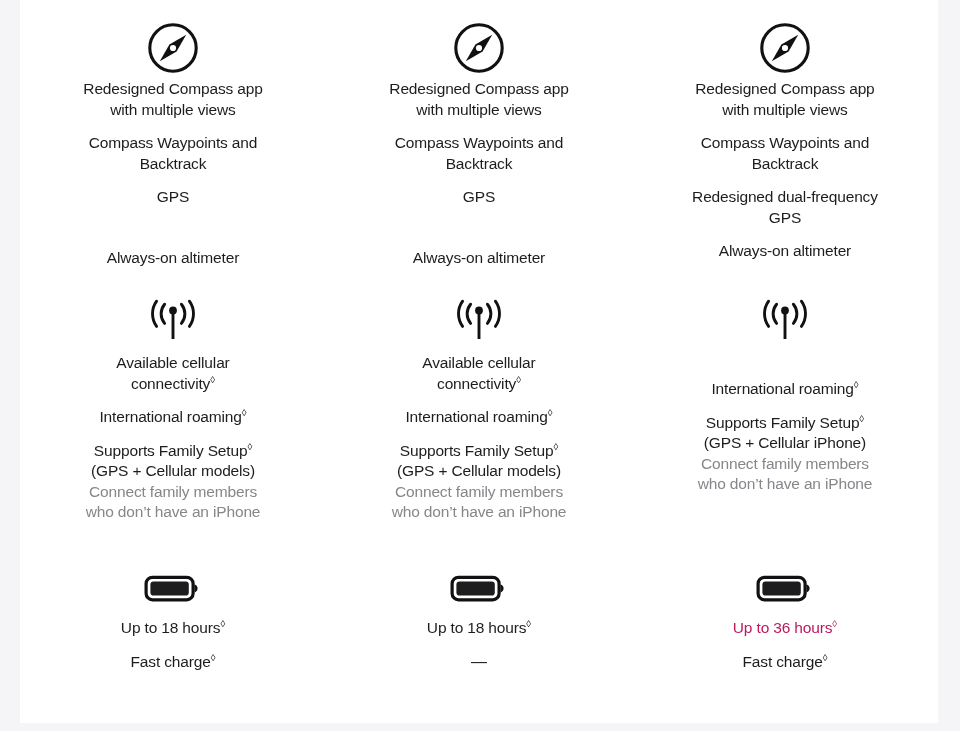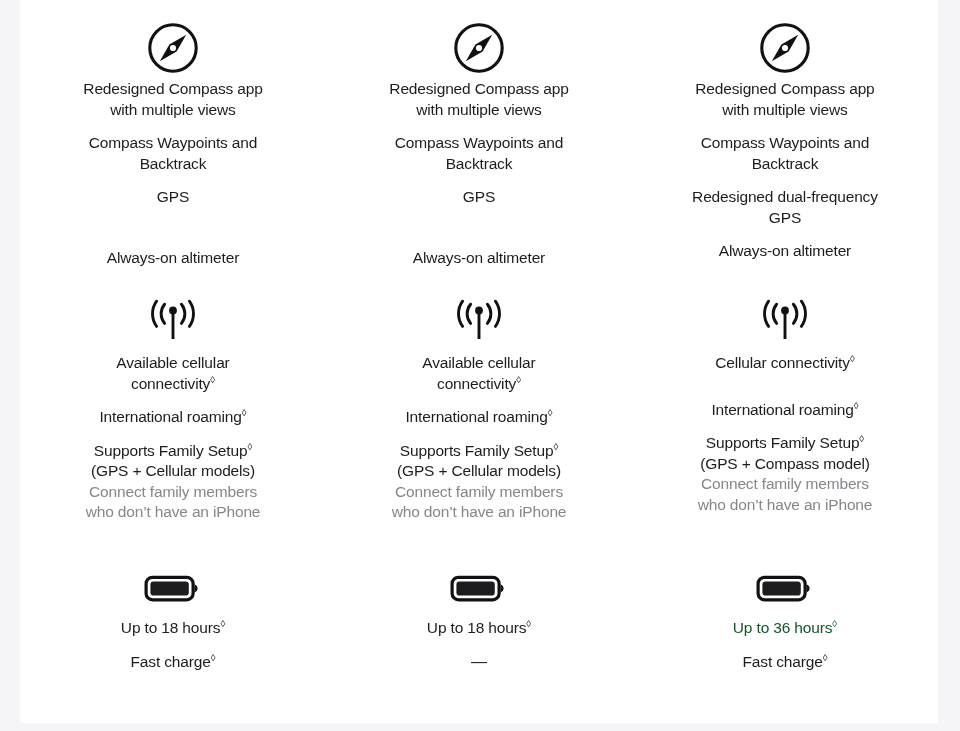--- a/index.html
+++ b/index.html
@@ -243,37 +243,36 @@
               <svg width="56" height="48" viewBox="0 0 56 48" aria-hidden="true">
                 <line x1="28" y1="14.5" x2="28" y2="41" stroke="#111111" stroke-width="2.9" stroke-linecap="butt"></line>
                 <circle cx="28" cy="12.5" r="3.9" fill="#111111"></circle>
                 <path d="M19.6 6.2 A 15 15 0 0 0 19.6 25.4" fill="none" stroke="#111111" stroke-width="2.9" stroke-linecap="round"></path>
                 <path d="M11.6 3.2 A 21.5 21.5 0 0 0 11.6 28.4" fill="none" stroke="#111111" stroke-width="2.9" stroke-linecap="round"></path>
                 <path d="M36.4 6.2 A 15 15 0 0 1 36.4 25.4" fill="none" stroke="#111111" stroke-width="2.9" stroke-linecap="round"></path>
                 <path d="M44.4 3.2 A 21.5 21.5 0 0 1 44.4 28.4" fill="none" stroke="#111111" stroke-width="2.9" stroke-linecap="round"></path>
               </svg>
             </span>
             <div class="lines">
-              <div class="line gap-0" style="color: rgb(29, 29, 31);">Cellular connectivity<sup class="fn">◊</sup></div>
               <div class="line gap-2" style="color: rgb(29, 29, 31);">International roaming<sup class="fn">◊</sup></div>
               <div class="line gap-1" style="color: rgb(29, 29, 31);">Supports Family Setup<sup class="fn">◊</sup></div>
-              <div class="line gap-0" style="color: rgb(29, 29, 31);">(GPS + Compass model)</div>
+              <div class="line gap-0" style="color: rgb(29, 29, 31);">(GPS + Cellular iPhone)</div>
               <div class="line gap-0 muted" style="color: rgb(134, 134, 139);">Connect family members</div>
               <div class="line gap-0 muted" style="color: rgb(134, 134, 139);">who don’t have an iPhone</div>
             </div>
           </div>
           <div class="group group-battery">
             <span class="icon-wrap">
               <svg width="58" height="32" viewBox="0 0 58 32" aria-hidden="true">
                 <rect x="2.1" y="6.3" width="47" height="22.5" rx="6.4" ry="6.4" fill="none" stroke="#111111" stroke-width="3.2"></rect>
                 <rect x="6.4" y="10.5" width="38.4" height="14.1" rx="3.1" ry="3.1" fill="#1d1d1f"></rect>
                 <path d="M50.5 13.6 C 54.6 14.4 54.6 20.6 50.5 21.4 Z" fill="#111111"></path>
               </svg>
             </span>
             <div class="lines">
-              <div class="line gap-0" style="color: #14532d;">Up to 36 hours<sup class="fn">◊</sup></div>
+              <div class="line gap-0" style="color: #be185d;">Up to 36 hours<sup class="fn">◊</sup></div>
               <div class="line gap-1" style="color: rgb(29, 29, 31);">Fast charge<sup class="fn">◊</sup></div>
             </div>
           </div>
         </div>
       </div>
   </div>
 </div>
 
 </body></html>

